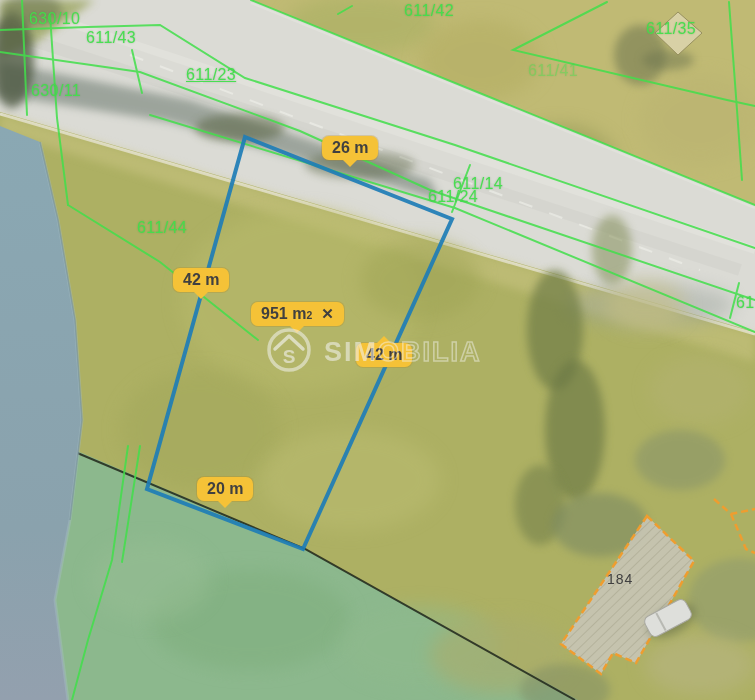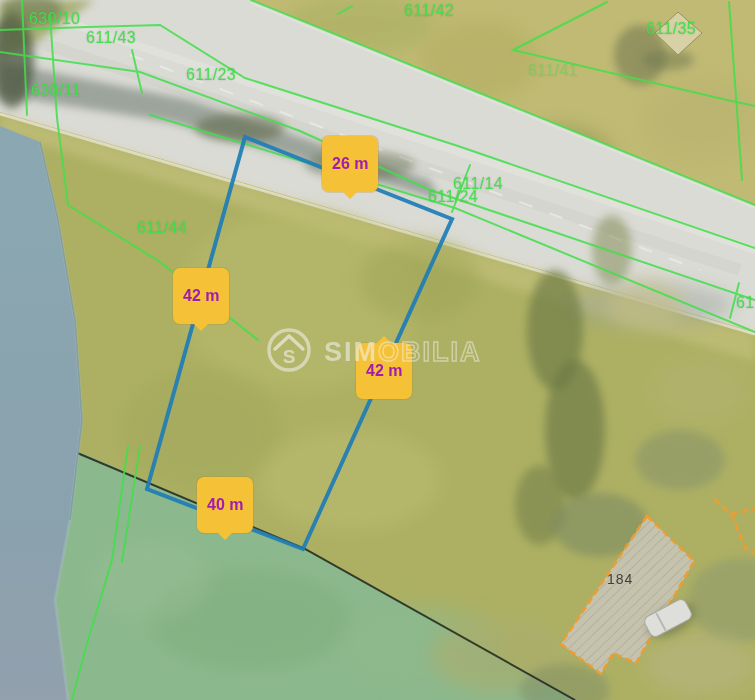--- a/index.html
+++ b/index.html
@@ -21,24 +21,24 @@
     text-shadow:0 0 2px rgba(40,120,40,.35);
     opacity:.95;
   }
   .parcel-label.faint{opacity:.45;}
 
   
   .measure-label{
     position:absolute;
     background:#f5c237;
     border-radius:7px;
-    padding:19px 10px;
+    padding:3px 10px;
     font-size:16px;
     font-weight:600;
-    color:#a21caf;
+    color:#404040;
     white-space:nowrap;
     box-shadow:0 0 0 1px rgba(180,130,20,.25);
   }
   .pointer-bottom::after{
     content:"";position:absolute;left:50%;bottom:-7px;transform:translateX(-50%);
     width:0;height:0;border:8px solid transparent;border-top:8px solid #f5c237;border-bottom:none;
   }
   .pointer-top::after{
     content:"";position:absolute;left:50%;top:-7px;transform:translateX(-50%);
     width:0;height:0;border:8px solid transparent;border-bottom:8px solid #f5c237;border-top:none;
@@ -196,38 +196,43 @@
       <path d="M128,446 L112,560 L88,640 L72,700"></path>
       <path d="M140,446 L122,562"></path>
     </g>
 
     <polygon points="245,137 452,219 303,549 147,489" fill="none" stroke="#1e7db6" stroke-width="4" stroke-linejoin="miter" opacity=".92"></polygon>
   </svg>
 
   <div>
       <span class="parcel-label" style="left: 29px; top: 10px;">630/10</span>
       <span class="parcel-label" style="left: 86px; top: 29px;">611/43</span>
-      <span class="parcel-label" style="left: 186px; top: 66px;">611/23</span>
+      <span class="parcel-label" style="left: 186px; top: 66px; text-decoration: underline;">611/23</span>
       <span class="parcel-label" style="left: 31px; top: 82px;">630/11</span>
       <span class="parcel-label" style="left: 137px; top: 172px; margin-top: 47px;">611/44</span>
       <span class="parcel-label" style="left: 404px; top: 2px;">611/42</span>
       <span class="parcel-label faint" style="left: 528px; top: 62px;">611/41</span>
       <span class="parcel-label" style="left: 646px; top: 20px;">611/35</span>
       <span class="parcel-label" style="left: 453px; top: 175px;">611/14</span>
       <span class="parcel-label" style="left: 428px; top: 188px;">611/24</span>
       <span class="parcel-label" style="left: 736px; top: 294px;">61</span>
     </div>
 
   <div>
       <div class="measure-label pointer-bottom" style="left: 322px; top: 136px;">26 m</div>
       <div class="measure-label pointer-bottom" style="left: 173px; top: 268px;">42 m</div>
       <div class="measure-label pointer-top" style="left: 356px; top: 343px;">42 m</div>
-      <div class="measure-label pointer-bottom" style="left: 197px; top: 477px;">40 m</div>
+      <div class="measure-label pointer-bottom" style="left: 197px; top: 477px;">20 m</div>
     </div>
 
+  <div id="area-label" class="measure-label pointer-bottom">
+    <span>951 m</span>
+      <sup>2</sup>
+    <span id="area-close">✕</span>
+  </div>
 
   <span id="building-label">184</span>
 
   <div id="watermark">
     <span>
       <svg width="46" height="46" viewBox="0 0 46 46">
         <circle cx="23" cy="23" r="20" fill="none" stroke="rgba(242,242,238,.55)" stroke-width="3.5"></circle>
         <path d="M9,22 L23,9 L37,22" fill="none" stroke="rgba(242,242,238,.65)" stroke-width="3.5" stroke-linecap="round" stroke-linejoin="round"></path>
         <text x="23" y="36" text-anchor="middle" font-family="Liberation Sans, sans-serif" font-size="19" font-weight="700" fill="rgba(242,242,238,.6)">S</text>
       </svg>

